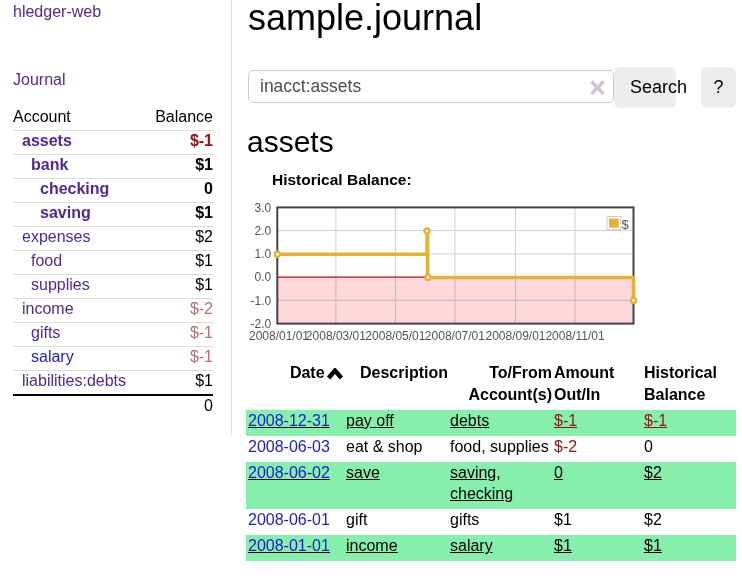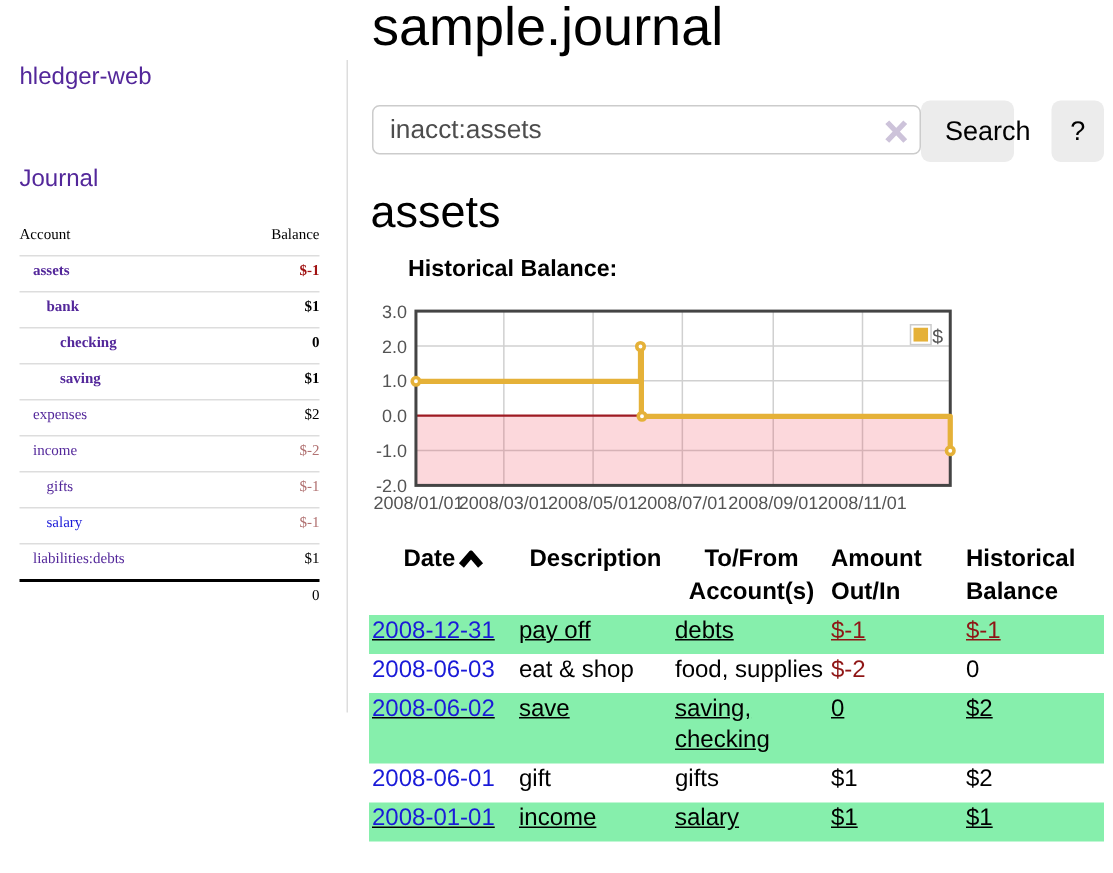--- a/index.html
+++ b/index.html
@@ -3,25 +3,25 @@
 <meta charset="utf-8">
 <style>
 * { box-sizing: border-box; }
 html,body { margin:0; padding:0; background:#fff; font-family:"Liberation Sans",sans-serif; }
 body { width:742px; height:582px; position:relative; overflow:hidden; }
 a { text-decoration:none; }
 .plink { color:#53279a; }
 .blink { color:#1a1ad8; }
 
 
-#sidebar { position:absolute; left:0; top:0; width:232px; height:435px; border-right:1px solid #ddd;margin-top:40px; }
+#sidebar { position:absolute; left:0; top:0; width:232px; height:435px; border-right:1px solid #ddd; }
 #appname { position:absolute; left:13px; top:3px; font-size:16px; }
 #journal { position:absolute; left:13px; top:71px; font-size:16px; }
 #acctwrap { position:absolute; left:13px; top:105px; width:200px; }
-#accttbl { width:200px; border-collapse:collapse; font-size:10px; line-height:17px;font-family:Liberation Serif, serif; }
+#accttbl { width:200px; border-collapse:collapse; font-size:16px; line-height:17px; }
 #accttbl td { padding:1px 0 5px 0; }
 #accttbl tr.h td { padding:3px 0 5px 0; }
 #accttbl tr.r td { border-top:1px solid #ddd; }
 #accttbl tr.tot td { border-top:2px solid #000; }
 #accttbl td.bal { text-align:right; }
 .neg { color:#a01212; }
 .negm { color:#b17272; }
 .d1 { padding-left:9px !important; }
 .d2 { padding-left:18px !important; }
 .d3 { padding-left:27px !important; }
@@ -35,21 +35,21 @@
 .btn { position:absolute; top:67px; height:41px; background:#ececec; border-radius:6px; font-size:18px; color:#000; text-align:center; line-height:41px; }
 #btn-search { left:614px; width:62px;padding-left:16px; }
 #btn-help { left:701px; width:35px; }
 #acctheading { position:absolute; left:247px; top:124px; font-size:30px; font-weight:normal; margin:0; line-height:35px; }
 #histlabel { position:absolute; left:248px; top:171px; font-size:15.5px; font-weight:bold;margin-left:24px; }
 
 #chart { position:absolute; left:240px; top:195px; }
 
 
 #reg { position:absolute; left:246px; top:362.4px; width:489.5px; border-collapse:collapse; font-size:16px; line-height:21.5px; }
-#reg th { font-weight:bold; text-align:center; padding:0 0 4.5px 2px; vertical-align:top; }
+#reg th { font-weight:bold; text-align:right; padding:0 0 4.5px 2px; vertical-align:top; }
 #reg th.r, #reg td.r { text-align:left; }
 #reg td { padding:0 0 4.5px 2px; vertical-align:top; }
 #reg td.last, #reg th.last { padding-right:3px; } #reg th.last { padding-right:2px; }
 #reg tbody tr.g td { background:#86efac;text-decoration:underline; }
 #reg .negt { color:#8f1515; }
 </style>
 </head>
 <body>
 <div id="sidebar">
   <a id="appname" class="plink" href="#">hledger-web</a>
@@ -73,20 +73,28 @@
             <td class="d3 b"><a class="plink" href="#">checking</a></td>
             <td class="bal b">0</td>
           </tr>
     <tr class="r">
             <td class="d3 b"><a class="plink" href="#">saving</a></td>
             <td class="bal b">$1</td>
           </tr>
     <tr class="r">
             <td class="d1"><a class="plink" href="#">expenses</a></td>
             <td class="bal">$2</td>
+          </tr>
+    <tr class="r">
+            <td class="d2"><a class="plink" href="#">food</a></td>
+            <td class="bal">$1</td>
+          </tr>
+    <tr class="r">
+            <td class="d2"><a class="plink" href="#">supplies</a></td>
+            <td class="bal">$1</td>
           </tr>
     <tr class="r">
             <td class="d1"><a class="plink" href="#">income</a></td>
             <td class="bal negm">$-2</td>
           </tr>
     <tr class="r">
             <td class="d2"><a class="plink" href="#">gifts</a></td>
             <td class="bal negm">$-1</td>
           </tr>
     <tr class="r">

